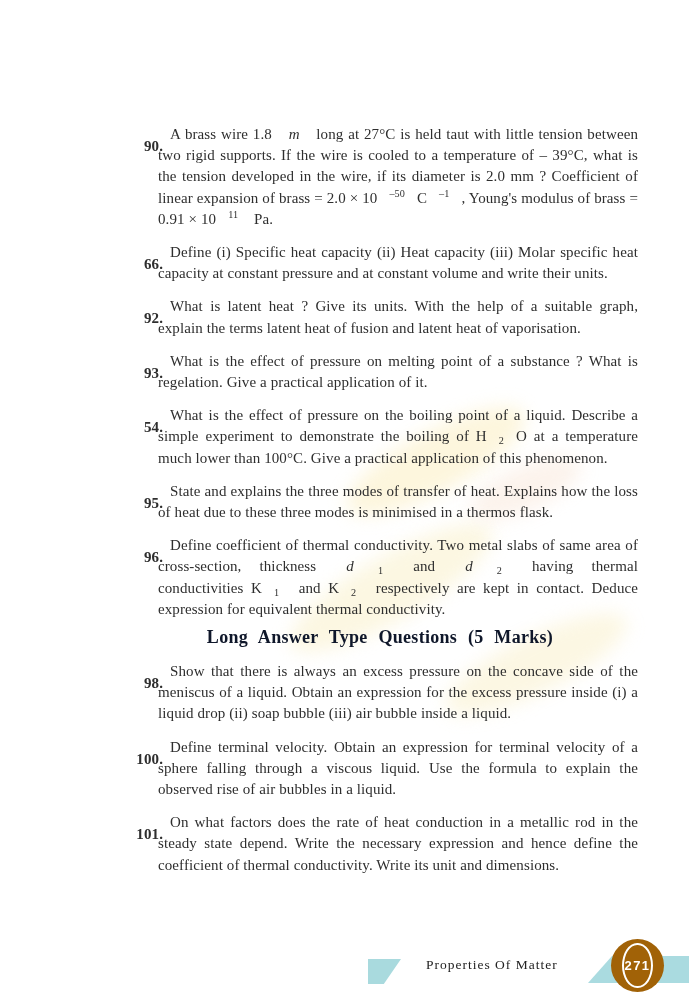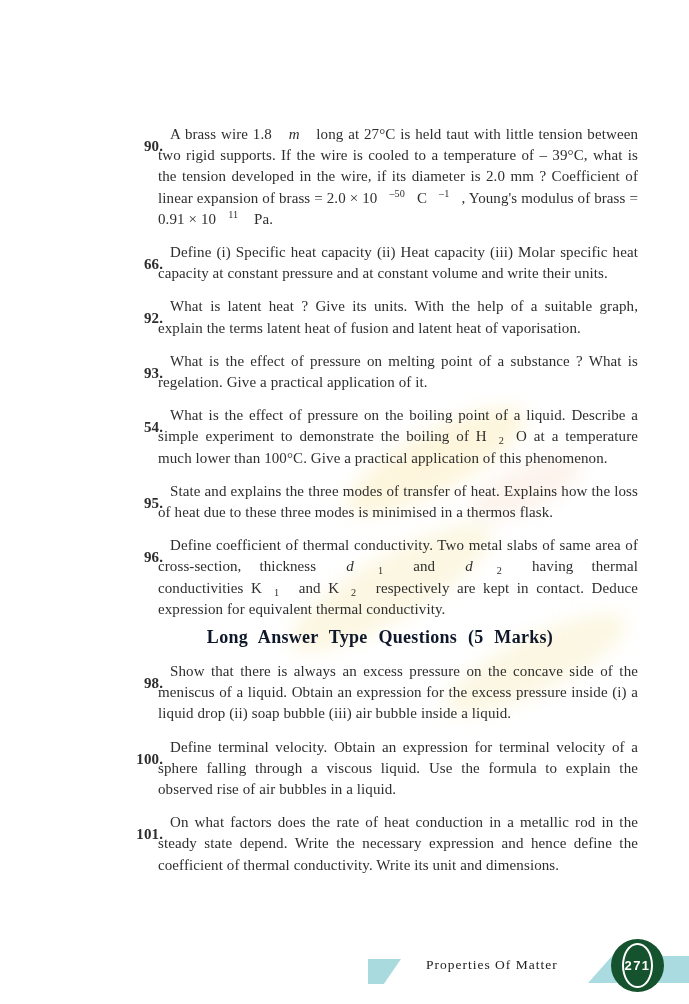--- a/index.html
+++ b/index.html
@@ -71,21 +71,21 @@
   .footer-banner {
     position:absolute; left:540px; top:20px;
     width:149px; height:27px;
     background:#aadbe0;
     clip-path:polygon(24px 0, 100% 0, 100% 100%, 0 100%);
   }
   .page-badge {
     position:absolute; left:563px; top:3px;
     width:53px; height:53px;
     border-radius:50%;
-    background:#14532d;
+    background:#a16207;
     display:flex; align-items:center; justify-content:center;
   }
   .page-badge-inner {
     width:45px; height:45px;
     border-radius:50%;
     border:2px solid #ffffff;
     display:flex; align-items:center; justify-content:center;
     color:#ffffff;
     font-family:"Liberation Sans", sans-serif;
     font-size:13px;

